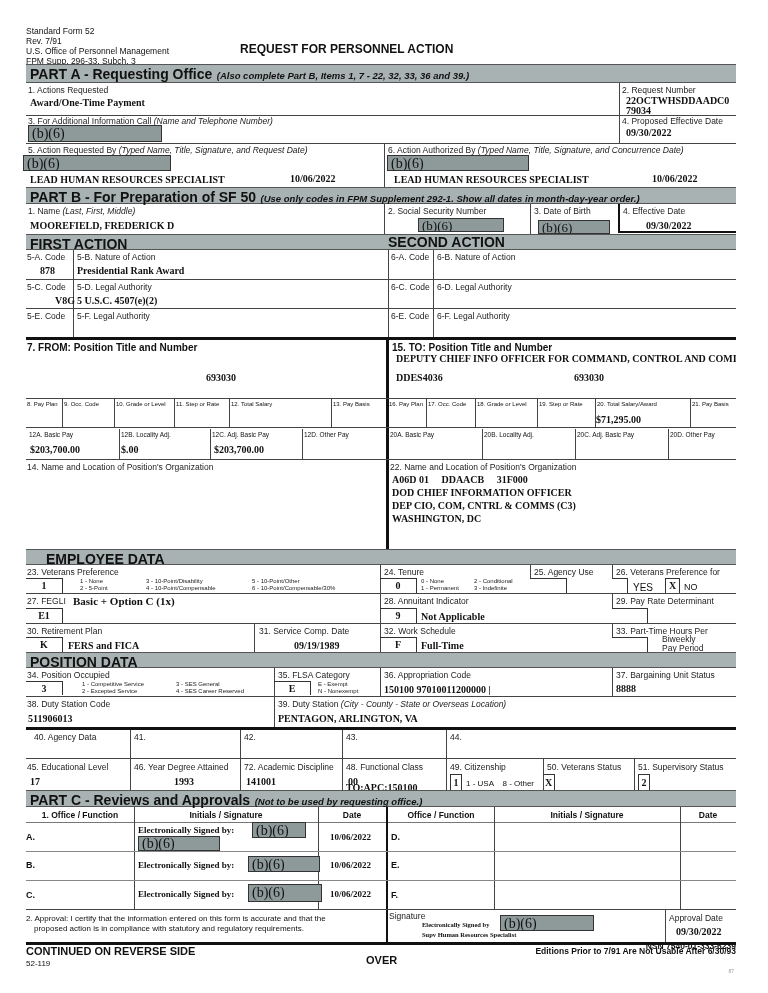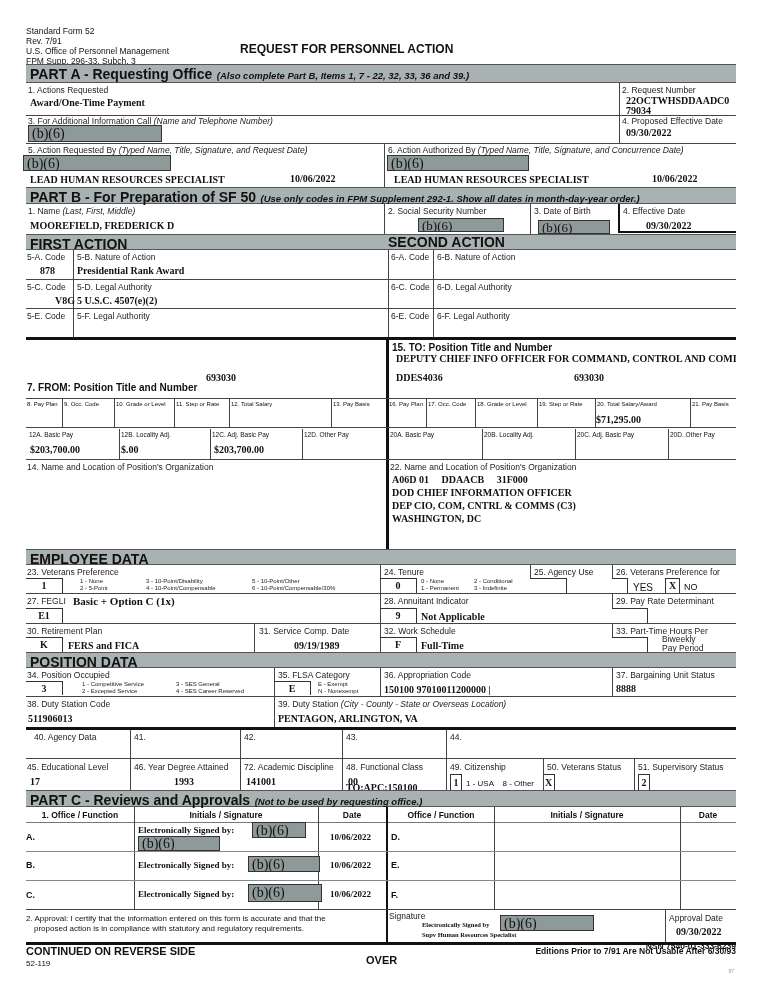--- a/index.html
+++ b/index.html
@@ -101,21 +101,21 @@
 <div class="abs lbl" style="left:391px;top:252px;">6-A. Code</div>
 <div class="abs lbl" style="left:437px;top:252px;">6-B. Nature of Action</div>
 <div class="abs lbl" style="left:391px;top:282px;">6-C. Code</div>
 <div class="abs lbl" style="left:437px;top:282px;">6-D. Legal Authority</div>
 <div class="abs lbl" style="left:391px;top:311px;">6-E. Code</div>
 <div class="abs lbl" style="left:437px;top:311px;">6-F. Legal Authority</div>
 
 <div class="hlk" style="left:26px;top:337px;width:710px;"></div>
 <div class="vlk" style="left:386px;top:337px;height:212px;"></div>
 
-<div class="abs" style="left:27px;top:342px;font-size:10px;font-weight:bold;margin-top:40px;">7. FROM: Position Title and Number</div>
+<div class="abs" style="left:27px;top:342px;font-size:10px;font-weight:bold;">7. FROM: Position Title and Number</div>
 <div class="abs val" style="left:206px;top:372px;">693030</div>
 
 <div class="abs" style="left:392px;top:342px;font-size:10px;font-weight:bold;">15. TO: Position Title and Number</div>
 <div class="abs val" style="left:396px;top:353px;width:340px;overflow:hidden;">DEPUTY CHIEF INFO OFFICER FOR COMMAND, CONTROL AND COMI</div>
 <div class="abs val" style="left:396px;top:372px;">DDES4036</div>
 <div class="abs val" style="left:574px;top:372px;">693030</div>
 
 <div class="hl" style="left:26px;top:398px;width:710px;"></div>
 <div class="hl" style="left:26px;top:427px;width:710px;"></div>
 <div id="from-pay-row">
@@ -172,21 +172,21 @@
 <div class="abs lbl" style="left:27px;top:462px;">14. Name and Location of Position's Organization</div>
 <div class="abs lbl" style="left:390px;top:462px;">22. Name and Location of Position's Organization</div>
 <div class="abs val" style="left:392px;top:473px;line-height:13px;">
   <div style="white-space:pre;">A06D 01     DDAACB     31F000</div>
   <div>DOD CHIEF INFORMATION OFFICER</div>
   <div>DEP CIO, COM, CNTRL &amp; COMMS (C3)</div>
   <div>WASHINGTON, DC</div>
 </div>
 
 <div class="hdr" style="top:549px;height:16px;">
-  <span class="t" style="line-height:14px;">EMPLOYEE DATA</span>
+  <span class="t" style="line-height:14px;margin-left:16px;">EMPLOYEE DATA</span>
 </div>
 
 <div class="abs lbl" style="left:27px;top:567px;">23. Veterans Preference</div>
 <div class="cbox" style="left:26px;top:578px;width:37px;height:15px;line-height:14px;border-bottom:none;border-left:none;">1</div>
 <div class="abs tiny" style="left:80px;top:578px;line-height:7px;">
     <div>1 - None</div>
     <div>2 - 5-Point</div>
   </div>
 <div class="abs tiny" style="left:146px;top:578px;line-height:7px;">
     <div>3 - 10-Point/Disability</div>

